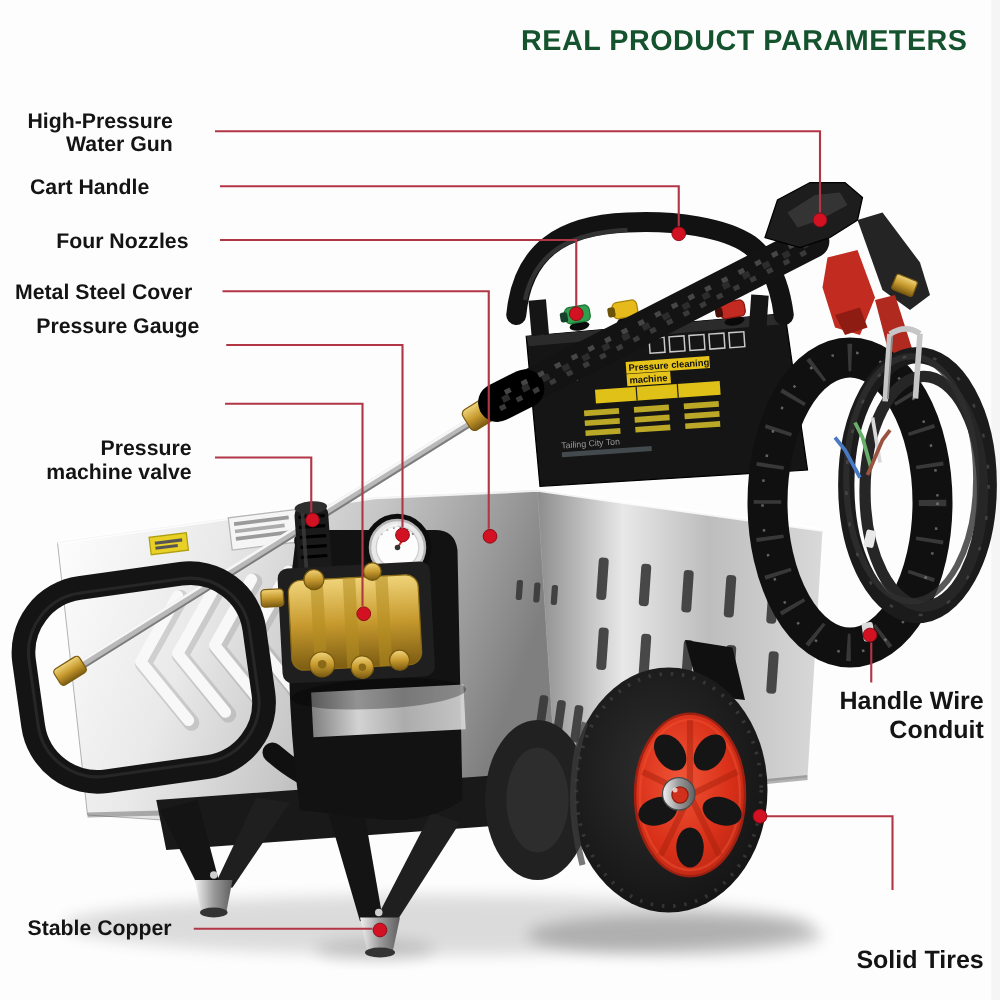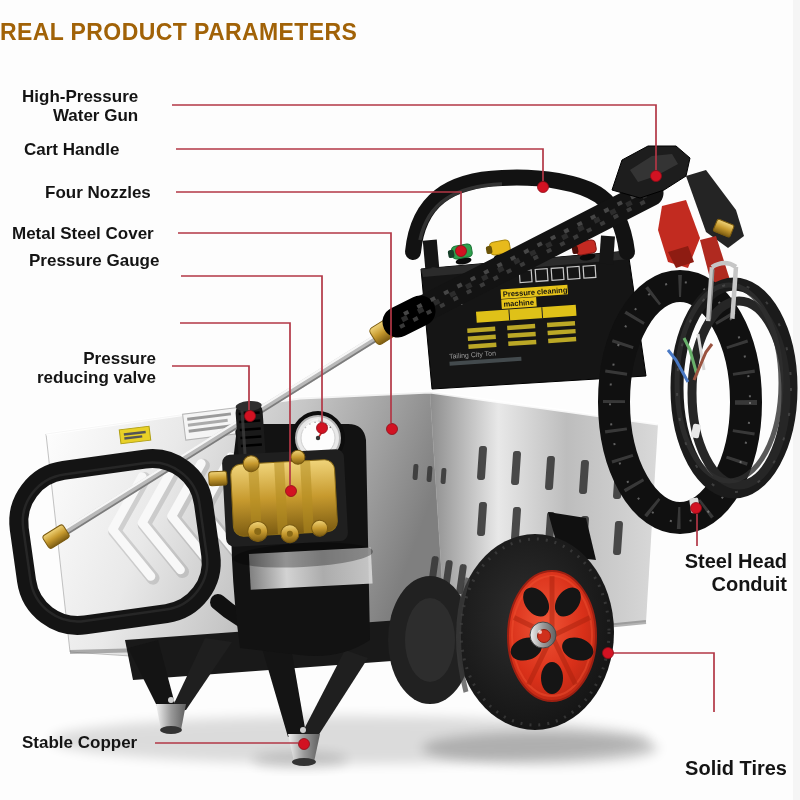--- a/index.html
+++ b/index.html
@@ -1,20 +1,20 @@
 <!DOCTYPE html>
 <html><head>
 <meta charset="utf-8">
 <style>
   html,body{margin:0;padding:0;}
   .canvas{position:relative;width:800px;height:800px;background:#fdfdfd;overflow:hidden;
           font-family:"Liberation Sans",sans-serif;}
   svg{position:absolute;left:0;top:0;}
-  .title{position:absolute;left:0;top:19px;width:774px;text-align:left;
-         font-size:23px;font-weight:800;letter-spacing:.4px;color:#a16207;}
+  .title{position:absolute;left:0;top:19px;width:774px;text-align:right;
+         font-size:23px;font-weight:800;letter-spacing:.4px;color:#14532d;}
   .lbl{position:absolute;font-weight:700;font-size:17px;line-height:19px;color:#141414;white-space:nowrap;}
   .lbl span{display:block;text-align:right;}
   .lbl-lg{font-size:20px;line-height:23px;text-align:center;}
   .cl{fill:none;stroke:#b23746;stroke-width:1.7px;}
   .dot{fill:#d21222;stroke:#8e0d18;stroke-width:.8px;}
 </style>
 </head>
 <body>
 
 <div class="canvas">
@@ -361,26 +361,26 @@
   <span>Four Nozzles</span>
 </div>
 <div class="lbl" style="left:12px;top:224px;">
   <span>Metal Steel Cover</span>
 </div>
 <div class="lbl" style="left:29px;top:251px;">
   <span>Pressure Gauge</span>
 </div>
 <div class="lbl" style="left:37px;top:349px;">
   <span>Pressure</span>
-  <span>reducing valve</span>
+  <span>machine valve</span>
 </div>
 <div class="lbl" style="left:22px;top:733px;">
   <span>Stable Copper</span>
 </div>
 <div class="lbl lbl-lg" style="left:607px;top:550px;width:180px;">
-  <span>Steel Head</span>
+  <span>Handle Wire</span>
   <span>Conduit</span>
 </div>
 <div class="lbl lbl-lg" style="left:627px;top:757px;width:160px;">
   <span>Solid Tires</span>
 </div>
 
 </div>
 
 </body></html>

